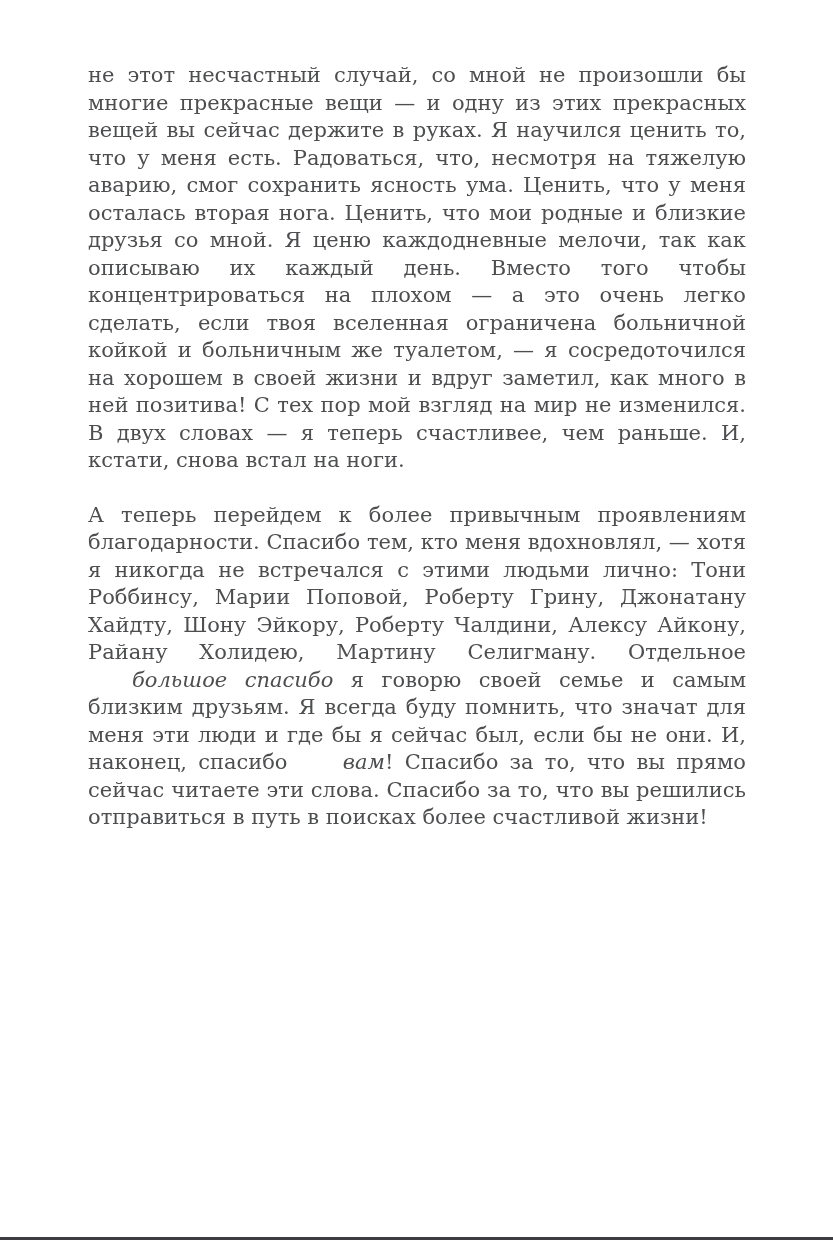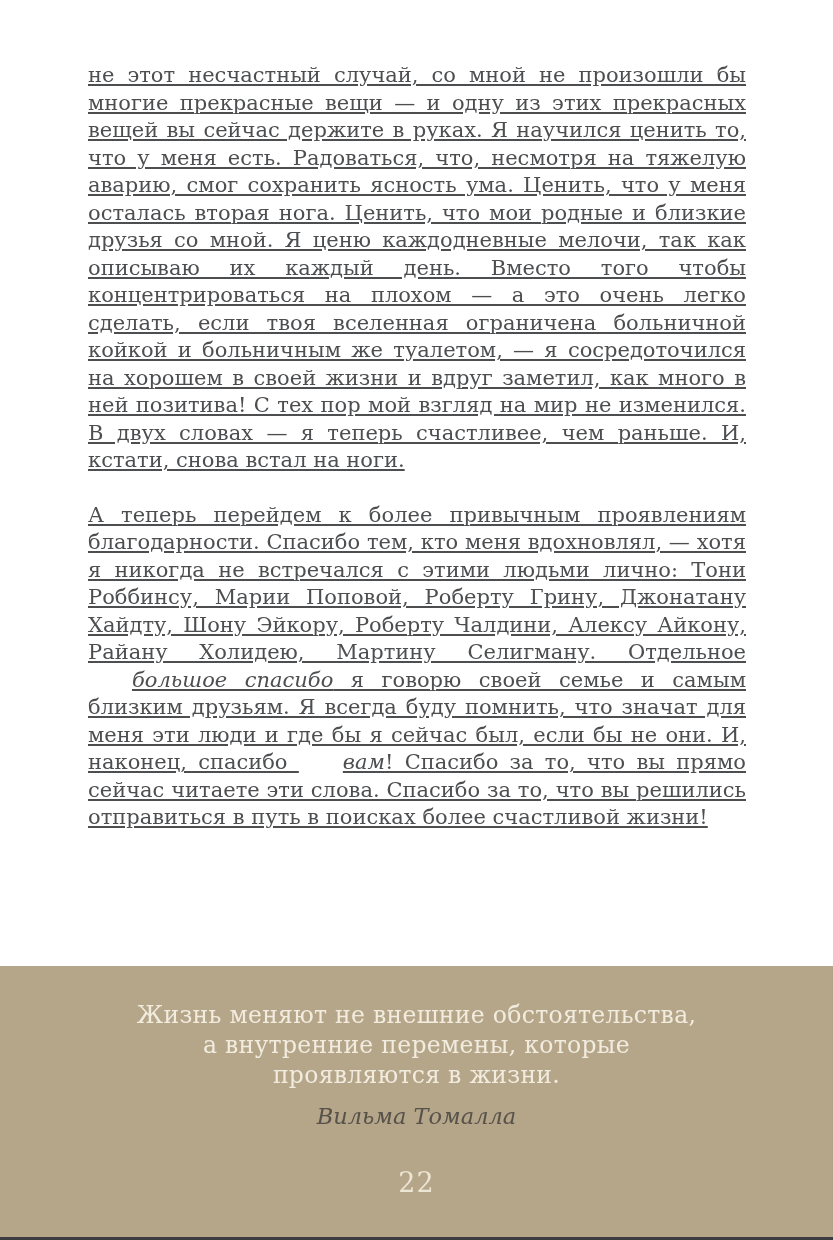--- a/index.html
+++ b/index.html
@@ -23,21 +23,20 @@
   }
   .body-text {
     position: absolute;
     left: 88px;
     top: 62px;
     width: 658px;
     color: var(--body-text);
     font-size: 21px;
     line-height: 27.5px;
     text-align: justify;
-    text-decoration: underline;
   }
   .body-text p { margin: 0; }
   .body-text p + p { margin-top: 27px; }
   .body-text em { font-style: italic; margin-left: 44px; }
   .quote-block {
     position: absolute;
     left: 0;
     top: 966px;
     width: 833px;
     height: 274px;
@@ -81,25 +80,16 @@
 
   <main class="body-text">
     <p>
       <span>не этот несчастный случай, со мной не произошли бы многие прекрасные вещи — и одну из этих прекрасных вещей вы сейчас держите в руках. Я научился ценить то, что у меня есть. Радоваться, что, несмотря на тяжелую аварию, смог сохранить ясность ума. Ценить, что у меня осталась вторая нога. Ценить, что мои родные и близкие друзья со мной. Я ценю каждодневные мелочи, так как описываю их каждый день. Вместо того чтобы концентрироваться на плохом — а это очень легко сделать, если твоя вселенная ограничена больничной койкой и больничным же туалетом, — я сосредоточился на хорошем в своей жизни и вдруг заметил, как много в ней позитива! С тех пор мой взгляд на мир не изменился. В двух словах — я теперь счастливее, чем раньше. И, кстати, снова встал на ноги.</span>
     </p>
     <p>
       <span>А теперь перейдем к более привычным проявлениям благодарности. Спасибо тем, кто меня вдохновлял, — хотя я никогда не встречался с этими людьми лично: Тони Роббинсу, Марии Поповой, Роберту Грину, Джонатану Хайдту, Шону Эйкору, Роберту Чалдини, Алексу Айкону, Райану Холидею, Мартину Селигману. Отдельное </span><em>большое спасибо</em><span> я говорю своей семье и самым близким друзьям. Я всегда буду помнить, что значат для меня эти люди и где бы я сейчас был, если бы не они. И, наконец, спасибо </span><em>вам</em><span>! Спасибо за то, что вы прямо сейчас читаете эти слова. Спасибо за то, что вы решились отправиться в путь в поисках более счастливой жизни!</span>
     </p>
   </main>
 
-  <footer class="quote-block">
-    <blockquote class="quote-lines">
-      <div class="quote-line">Жизнь меняют не внешние обстоятельства,</div>
-      <div class="quote-line">а внутренние перемены, которые</div>
-      <div class="quote-line">проявляются в жизни.</div>
-    </blockquote>
-    <div class="attribution">Вильма Томалла</div>
-    <div class="page-number">22</div>
-  </footer>
 
   <div class="bottom-bar"></div>
 
 </div>
 
 </body></html>

